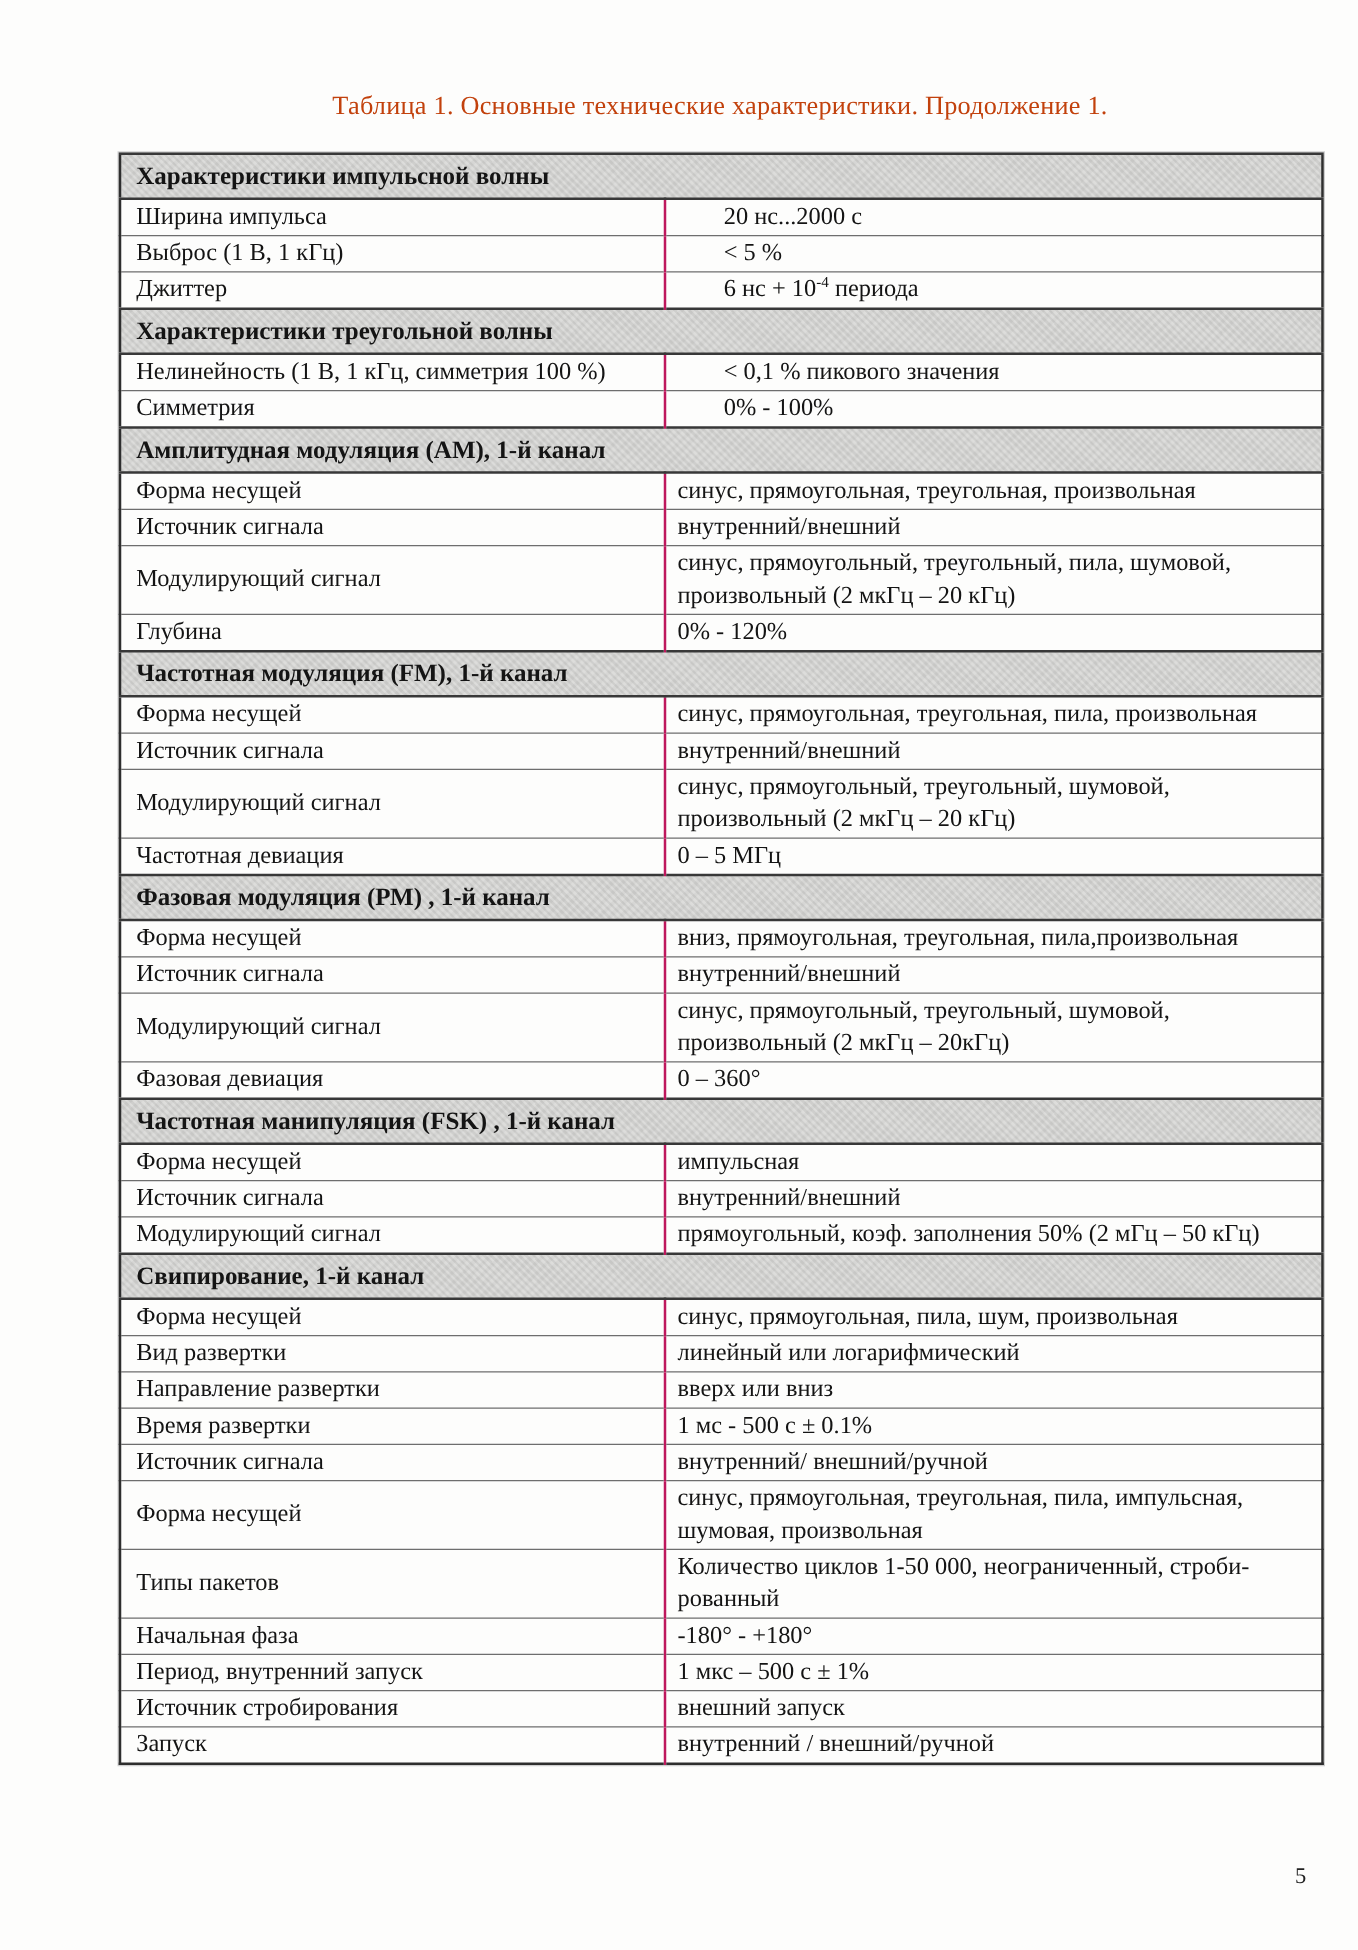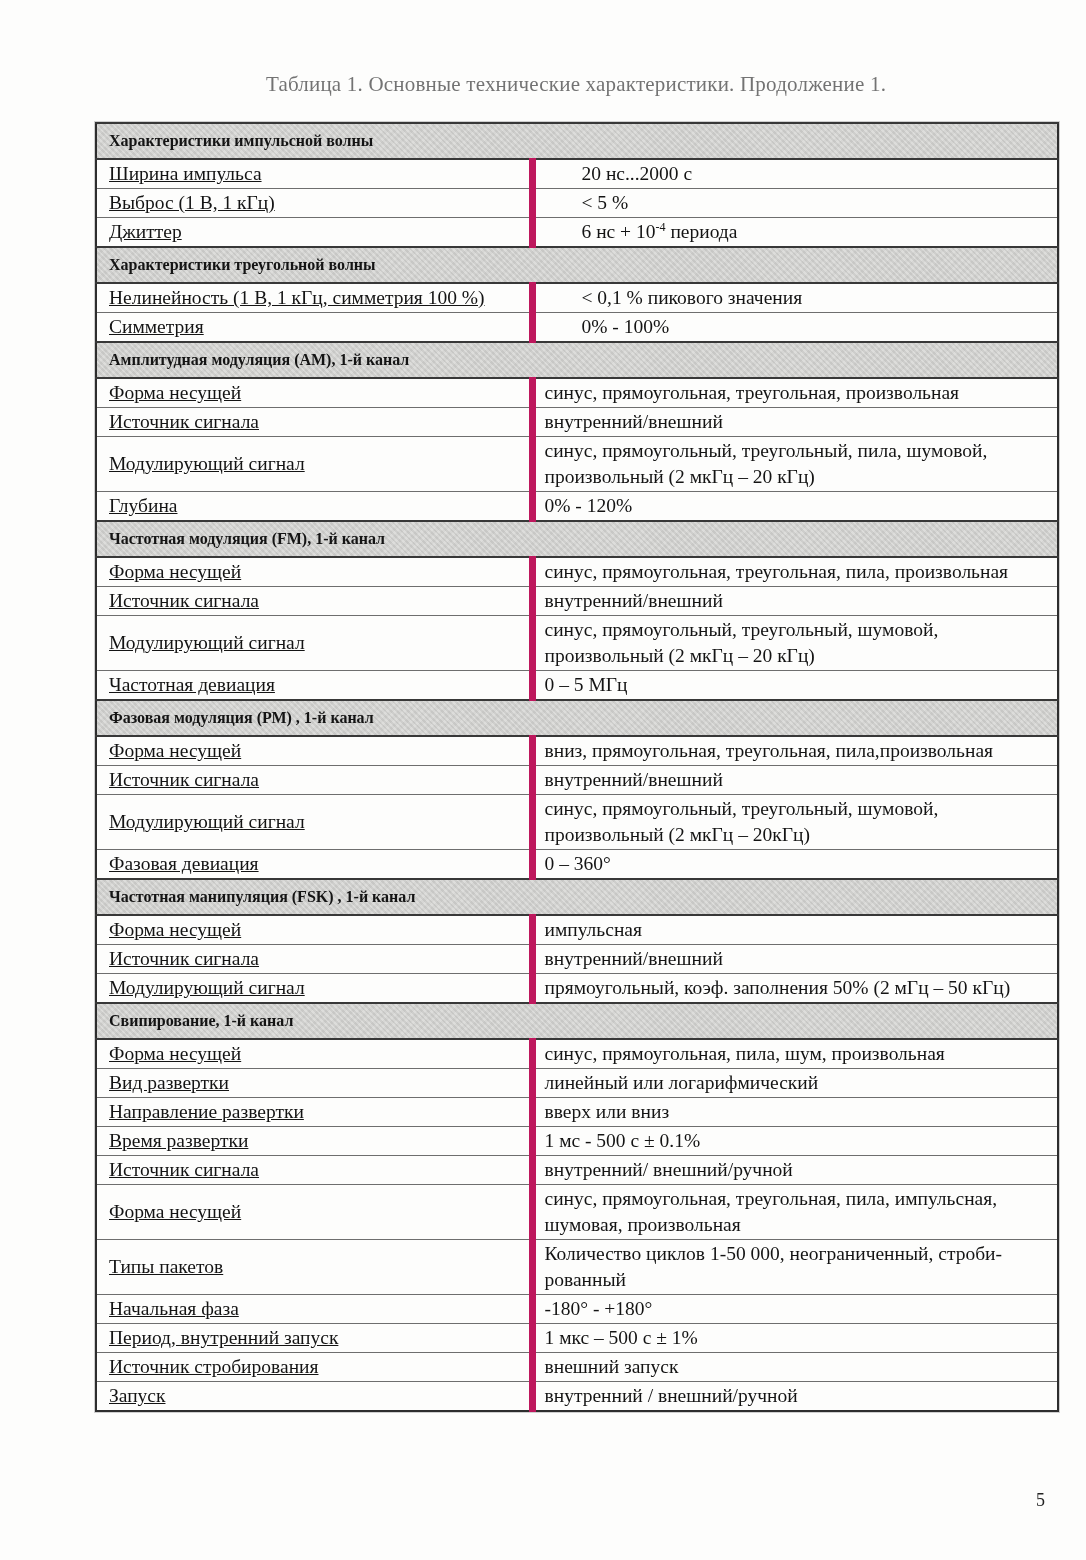--- a/index.html
+++ b/index.html
@@ -16,21 +16,21 @@
     overflow: hidden;
   }
   .doc-title {
     position: absolute;
     left: 95px;
     width: 962px;
     top: 72px;
     text-align: center;
     font-size: 21px;
     letter-spacing: 0.2px;
-    color: #737373;
+    color: #c2410c;
   }
   table.spec-table {
     position: absolute;
     left: 95px;
     top: 122px;
     width: 962px;
     border-collapse: collapse;
     table-layout: fixed;
     border: 2px solid #2e2e2e;
     box-shadow: 0 0 0 1px #cfcfcf;
@@ -47,34 +47,33 @@
   tr.data-row td {
     border-bottom: 1px solid #6e6e6e;
   }
   tr.data-row:last-child td {
     border-bottom: 1px solid #4a4a4a;
     margin-left: 24px;
   }
   td.label-cell {
     padding-left: 12px;
     padding-right: 6px;
-    border-right: 7px solid #be185d;
-    text-decoration: underline;
+    border-right: 2px solid #be185d;
   }
   td.value-cell {
     padding-left: 9px;
     padding-right: 6px;
     white-space: pre-line;
   }
   td.value-cell.indent {
     padding-left: 46px;
   }
   tr.section-row td.section-header {
     font-weight: bold;
-    font-size: 16px;
+    font-size: 20px;
     padding: 4px 8px 4px 12px;
     border-top: 2px solid #383838;
     border-bottom: 2px solid #383838;
     background-color: #d6d6d4;
     background-image:
       repeating-linear-gradient(45deg, rgba(120,120,120,0.10) 0 2px, rgba(255,255,255,0.12) 2px 4px),
       repeating-linear-gradient(-45deg, rgba(140,140,140,0.08) 0 3px, rgba(255,255,255,0.05) 3px 6px);
   }
   sup {
     font-size: 0.62em;

